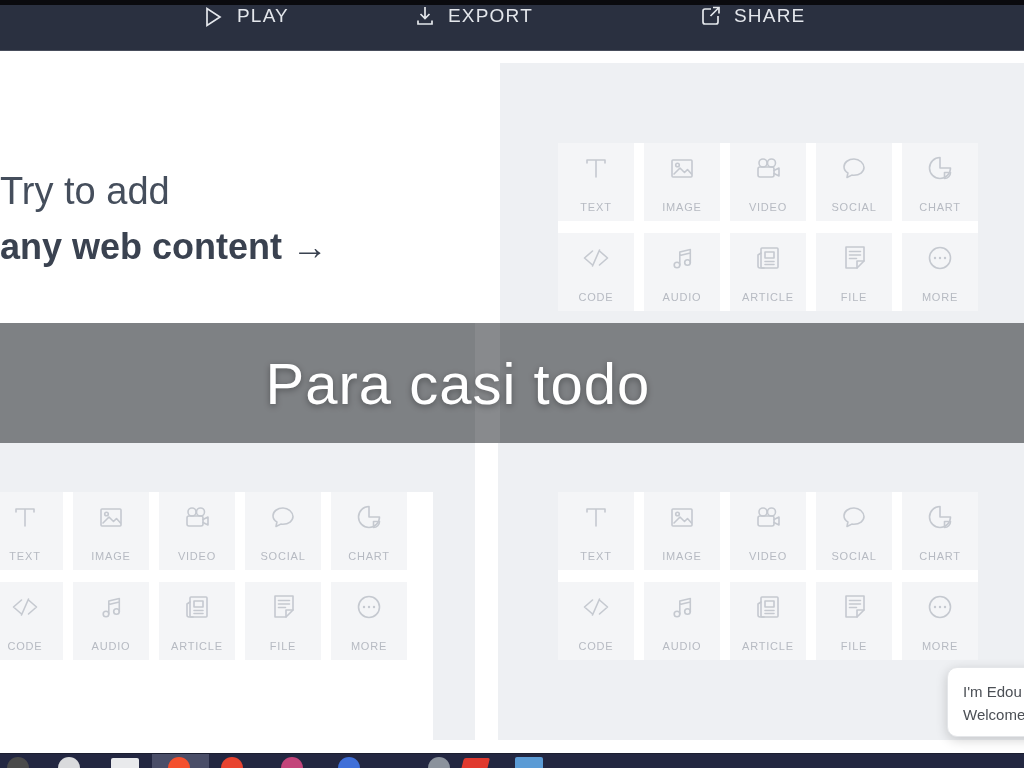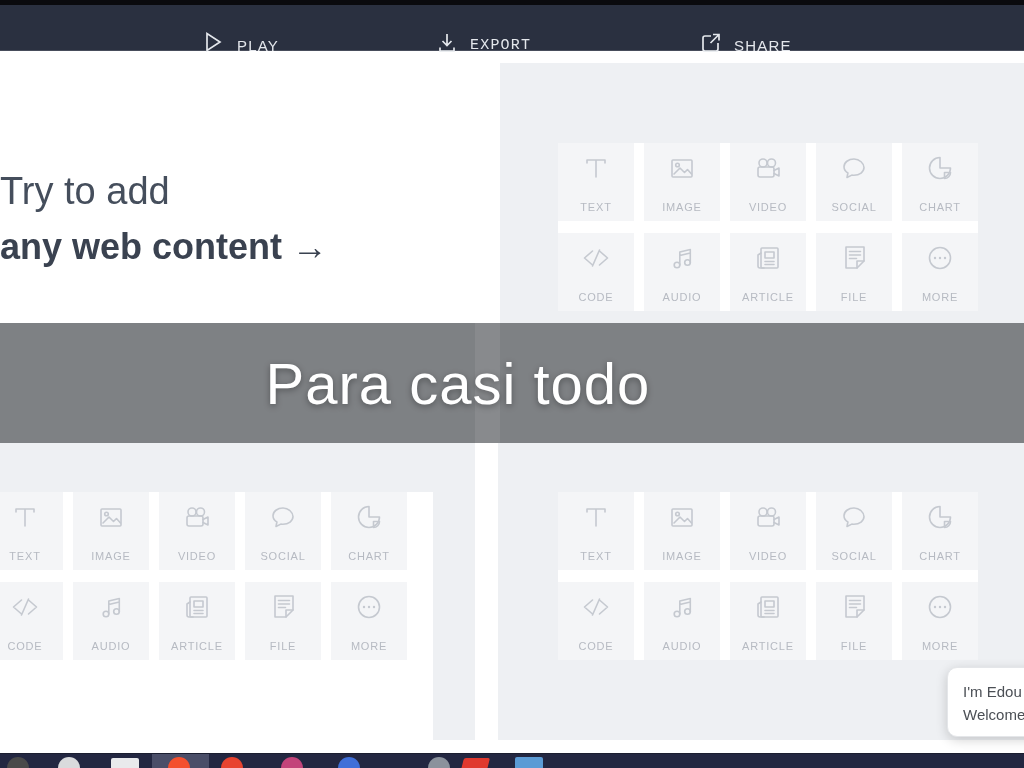--- a/index.html
+++ b/index.html
@@ -9,26 +9,26 @@
     -webkit-font-smoothing:antialiased;
   }
   
   .top-black{position:absolute;left:0;top:0;width:1024px;height:5px;background:#0a0a0e;}
   .navbar{
     position:absolute;left:0;top:5px;width:1024px;height:45px;
     background:var(--navbar,#2a3040);
     border-bottom:1px solid rgba(255,255,255,0.14);
   }
   .nav-btn{
-    position:absolute;top:0;height:49px;display:flex;align-items:flex-end;gap:13px;
-    color:#e4e7ec;font-size:15px;letter-spacing:1.2px;cursor:pointer;
+    position:absolute;top:0;height:49px;display:flex;align-items:flex-start;gap:13px;
+    color:#e4e7ec;font-size:19px;letter-spacing:1.2px;cursor:pointer;
   }
   .nav-btn svg{display:block;stroke:#e4e7ec;fill:none;stroke-width:1.7;}
   #nav-play{left:202px;}
-  #nav-export{left:437px;font-family:Liberation Mono, monospace;}
+  #nav-export{left:415px;}
   #nav-share{left:700px;}
 
   
   .panel{position:absolute;background:var(--panel,#eef0f3);}
   .panel-top-right{left:500px;top:63px;width:524px;height:260px;}
   .panel-bottom-left{left:0;top:443px;width:475px;height:297px;}
   .panel-bottom-right{left:498px;top:443px;width:526px;height:297px;}
   .white-card-bl{position:absolute;left:0;top:492px;width:433px;height:248px;background:#ffffff;}
 
   

